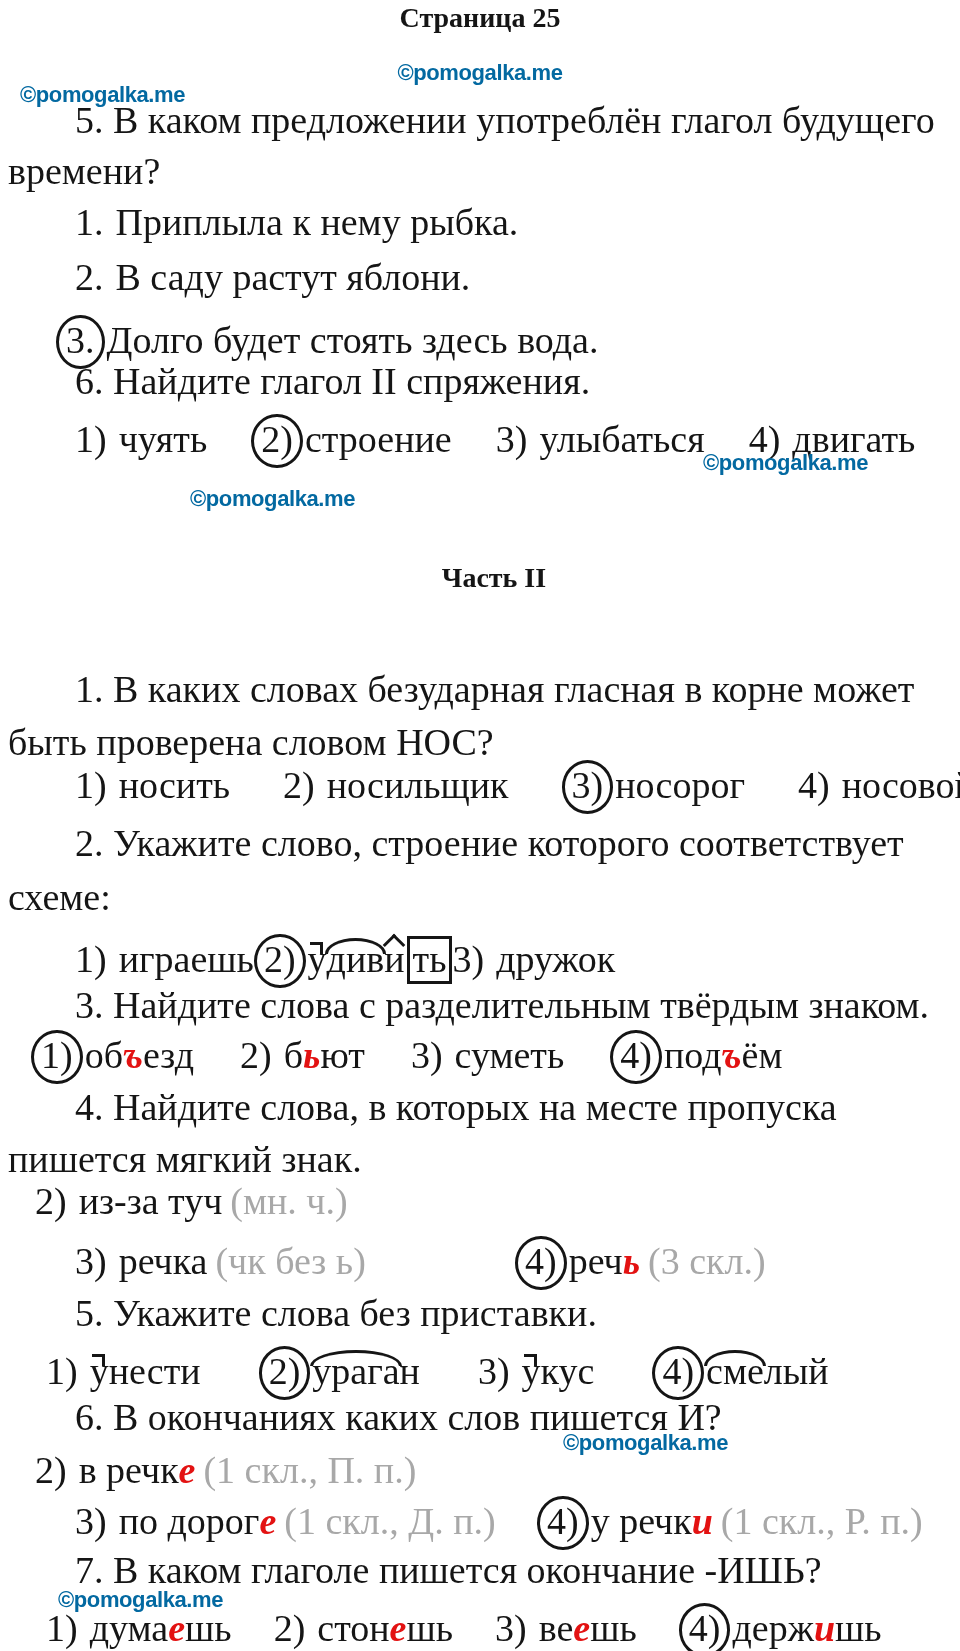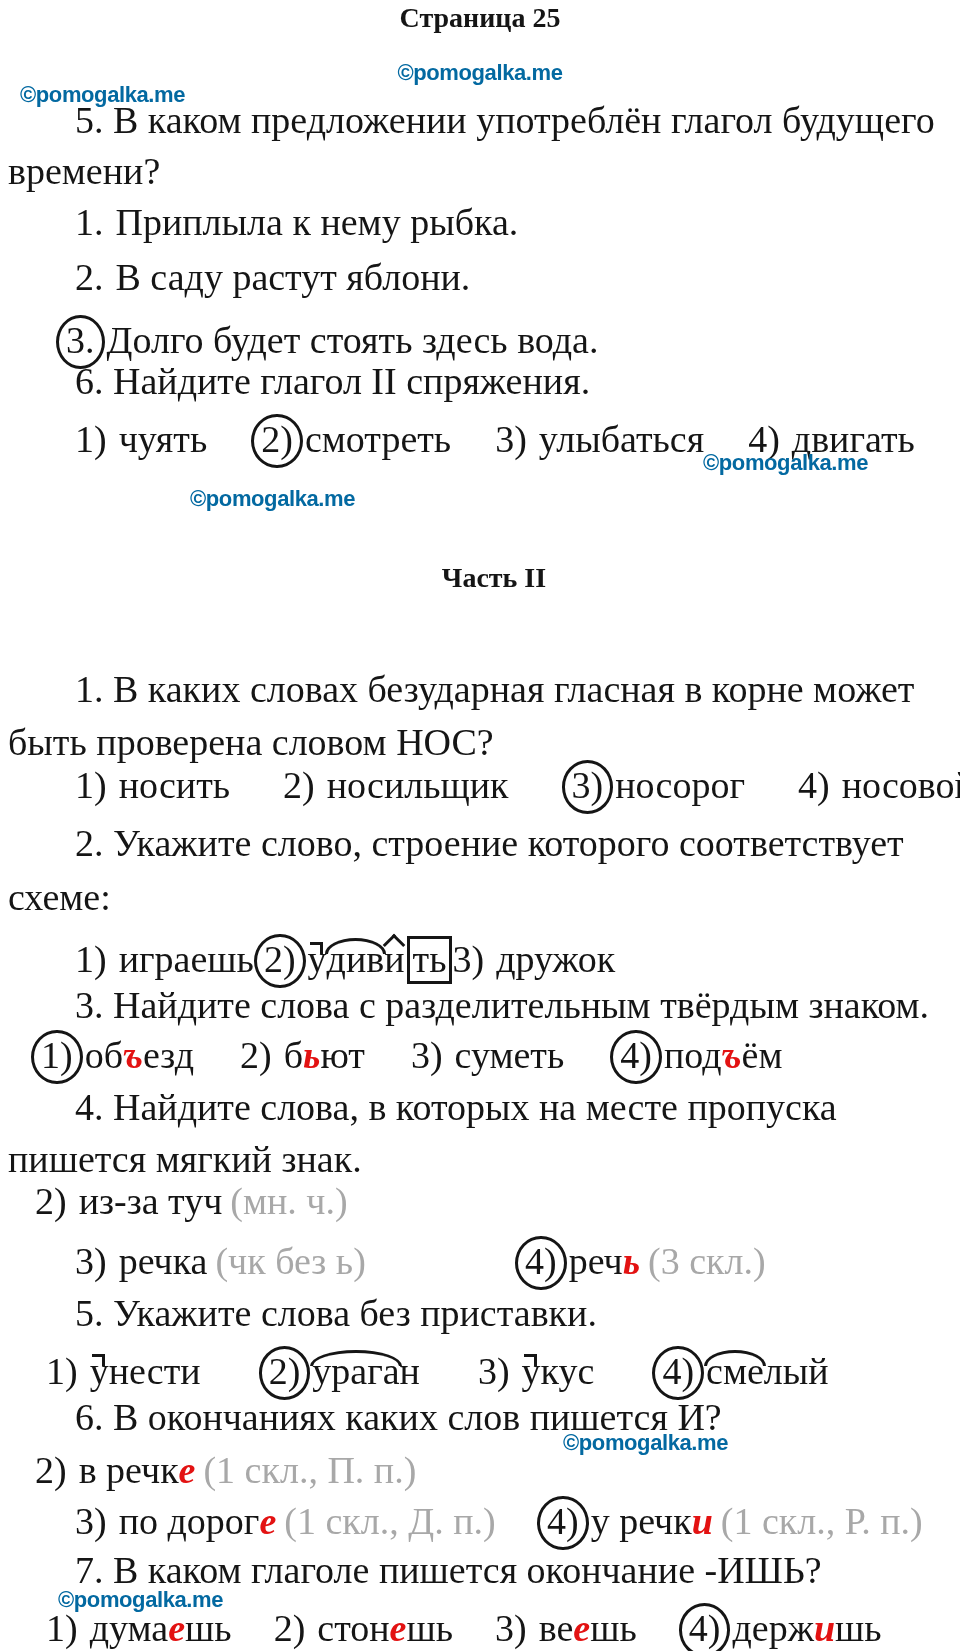--- a/index.html
+++ b/index.html
@@ -62,21 +62,21 @@
   <div class="ln" style="top:99px;left:75px;">5. В каком предложении употреблён глагол будущего</div>
   <div class="ln" style="top:150px;left:8px;">времени?</div>
 
   <div class="ln" style="top:201px;left:75px;"><span class="num">1.</span><span>Приплыла к нему рыбка.</span></div>
   <div class="ln" style="top:256px;left:75px;"><span class="num">2.</span><span>В саду растут яблони.</span></div>
   <div class="ln" style="top:315px;left:56px;"><span class="circ">3.</span><span>Долго будет стоять здесь вода.</span></div>
 
   <div class="ln" style="top:360px;left:75px;">6. Найдите глагол II спряжения.</div>
   <div class="ln row" style="top:414px;left:75px;gap:44px;">
     <span><span class="num">1)</span><span>чуять</span></span>
-    <span><span class="circ">2)</span><span>смотреть</span></span>
+    <span><span class="circ">2)</span><span>строение</span></span>
     <span><span class="num">3)</span><span>улыбаться</span></span>
     <span><span class="num">4)</span><span>двигать</span></span>
   </div>
   <div class="ln wm" style="top:450px;left:703px;">©pomogalka.me</div>
   <div class="ln wm" style="top:486px;left:190px;">©pomogalka.me</div>
 
   <div class="ln center ttl" style="top:562px;padding-left:28px;">Часть II</div>
 
   <div class="ln" style="top:668px;left:75px;">1. В каких словах безударная гласная в корне может</div>
   <div class="ln" style="top:721px;left:8px;">быть проверена словом НОС?</div>

